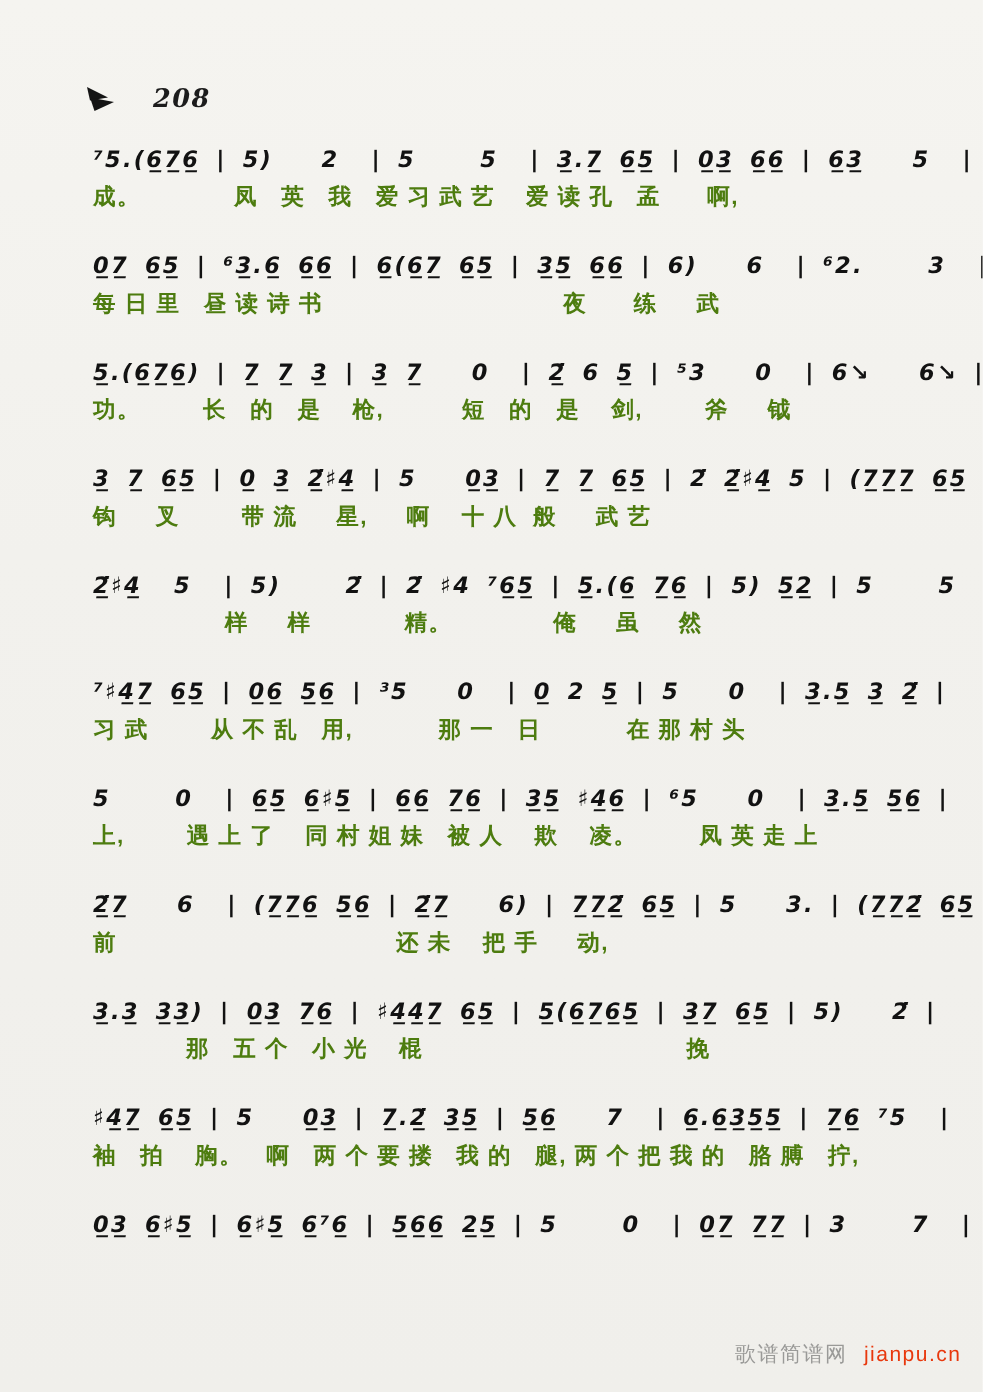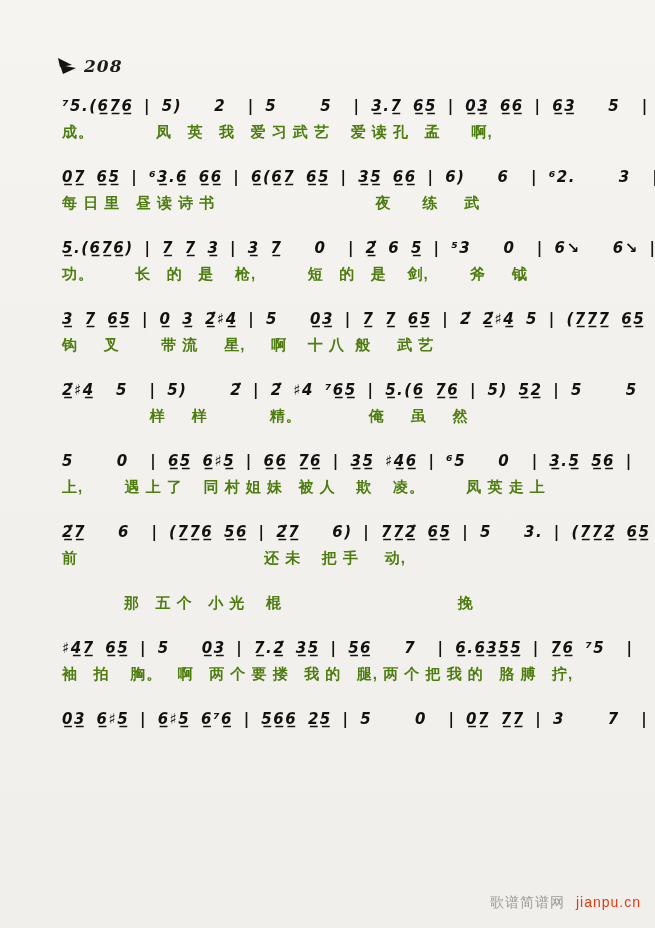--- a/index.html
+++ b/index.html
@@ -16,21 +16,21 @@
   .page::before{
     content:"";
     position:absolute; inset:0;
     background: linear-gradient(180deg, #f5f4f0 0%, #f2f1ed 40%, #f0efeb 100%);
   }
   .header {
     position: absolute;
     top: 56px; left: 56px;
     display: flex;
     align-items: center;
-    gap: 6px;
+    gap: 24px;
   }
   .ornament { width: 22px; height: 18px; display: inline-block; }
   .page-number {
     font-family: "DejaVu Serif", serif;
     font-style: italic;
     font-weight: bold;
     font-size: 17px;
     letter-spacing: 1px;
     color: #1c1c1c;
   }
@@ -100,30 +100,33 @@
       </div>
       <div class="system">
         <div class="notation">3̲ 7̲ 6̲5̲ | 0̲ 3̲ 2̲̇♯4̲ | 5   0̲3̲ | 7̲ 7̲ 6̲5̲ | 2̇ 2̲̇♯4̲ 5 | (7̲7̲7̲ 6̲5̲ |</div>
         <div class="lyrics">钩     叉        带 流     星,     啊    十 八  般     武 艺</div>
       </div>
       <div class="system">
         <div class="notation">2̲̇♯4̲  5  | 5)    2̇ | 2̇ ♯4 ⁷6̲5̲ | 5̲.(6̲ 7̲6̲ | 5) 5̲2̲ | 5    5  |</div>
         <div class="lyrics">                 样     样            精。             俺     虽     然</div>
       </div>
       <div class="system">
+        <div class="notation">⁷♯4̲7̲ 6̲5̲ | 0̲6̲ 5̲6̲ | ³5   0  | 0̲ 2 5̲ | 5   0  | 3̲.5̲ 3̲ 2̲̇ |</div>
+        <div class="lyrics">习 武        从 不 乱   用,           那 一   日           在 那 村 头</div>
       </div>
       <div class="system">
         <div class="notation">5    0  | 6̲5̲ 6̲♯5̲ | 6̲6̲ 7̲6̲ | 3̲5̲ ♯4̲6̲ | ⁶5   0  | 3̲.5̲ 5̲6̲ |</div>
         <div class="lyrics">上,        遇 上 了    同 村 姐 妹   被 人    欺    凌。        凤 英 走 上</div>
       </div>
       <div class="system">
         <div class="notation">2̲̇7̲   6  | (7̲7̲6̲ 5̲6̲ | 2̲̇7̲   6) | 7̲7̲2̲̇ 6̲5̲ | 5   3. | (7̲7̲2̲̇ 6̲5̲ |</div>
         <div class="lyrics">前                                    还 未    把 手     动,</div>
       </div>
       <div class="system">
+        <div class="notation">3̲.3̲ 3̲3̲) | 0̲3̲ 7̲6̲ | ♯4̲4̲7̲ 6̲5̲ | 5̲(6̲7̲6̲5̲ | 3̲7̲ 6̲5̲ | 5)   2̇ |</div>
         <div class="lyrics">            那   五 个   小 光    棍                                  挽</div>
       </div>
       <div class="system">
         <div class="notation">♯4̲7̲ 6̲5̲ | 5   0̲3̲ | 7̲.2̲̇ 3̲5̲ | 5̲6̲   7  | 6̲.6̲3̲5̲5̲ | 7̲6̲ ⁷5  |</div>
         <div class="lyrics">袖   拍    胸。   啊   两 个 要 搂   我 的   腿, 两 个 把 我 的   胳 膊   拧,</div>
       </div>
       <div class="system">
         <div class="notation">0̲3̲ 6̲♯5̲ | 6̲♯5̲ 6̲⁷6̲ | 5̲6̲6̲ 2̲5̲ | 5    0  | 0̲7̲ 7̲7̲ | 3    7  |</div>
       </div>
     </div>

